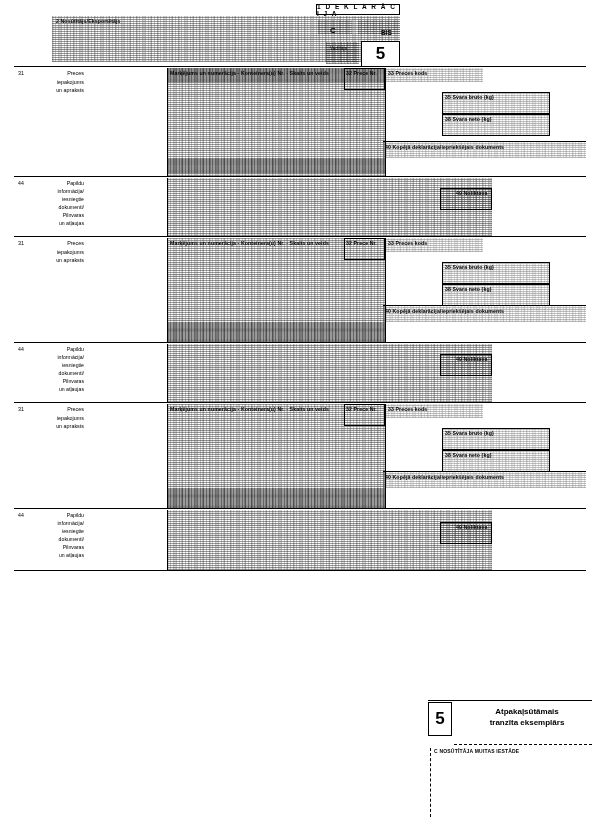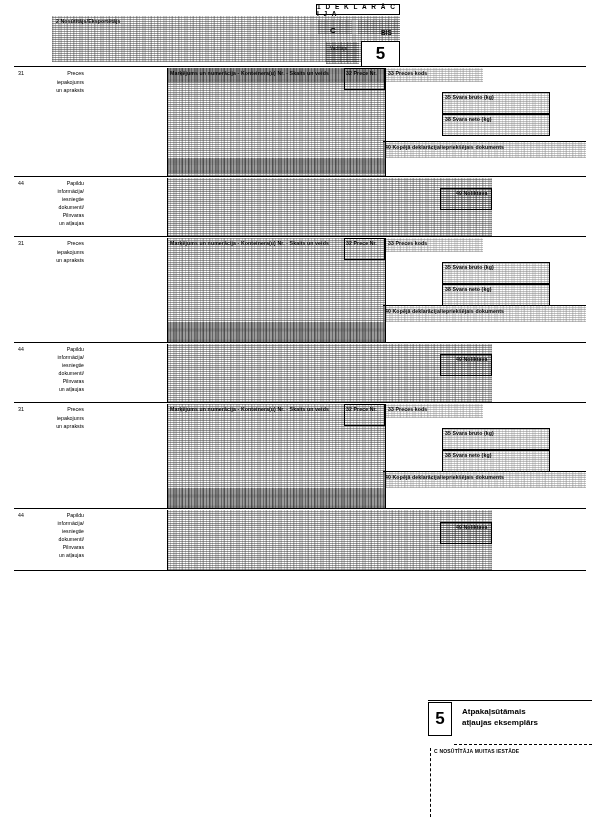--- a/index.html
+++ b/index.html
@@ -55,21 +55,21 @@
 
   
   #footer-num{
     position:absolute;left:428px;top:702px;width:24px;height:34px;
     border:1.6px solid #000;box-sizing:border-box;background:#fff;
     display:flex;align-items:center;justify-content:center;
     font-size:17px;font-weight:bold;
   }
   #footer-title{
     position:absolute;left:462px;top:706px;width:130px;
-    font-size:8px;font-weight:bold;line-height:11px;
+    font-size:8px;font-weight:bold;line-height:11px;text-align:center;
   }
   #footer-rule-top{position:absolute;left:428px;top:700px;width:164px;height:1px;background:#000;}
   #footer-dash{
     position:absolute;left:454px;top:744px;width:138px;height:0;
     border-top:1.2px dashed #000;
   }
   #footer-sub{position:absolute;left:434px;top:748px;font-size:5px;font-weight:bold;letter-spacing:.2px;}
   #footer-vdash{
     position:absolute;left:430px;top:748px;height:69px;width:0;
     border-left:1.4px dashed #000;
@@ -250,17 +250,17 @@
 <div class="box" style="left:440px;top:522px;width:52px;height:22px;"></div>
 <div class="lbl" style="left:456px;top:524px;">49 Noliktava</div>
 
 <div class="vr" style="left:167px;top:510px;height:60px;"></div>
 <div class="hr" style="left:14px;top:570px;width:572px;height:1.4px;"></div>
 
 <div id="footer-rule-top"></div>
 <div id="footer-num">5</div>
 <div id="footer-title">
   <span>Atpakaļsūtāmais</span><br>
-  <span>atļaujas eksemplārs</span>
+  <span>tranzīta eksemplārs</span>
 </div>
 <div id="footer-dash"></div>
 <div id="footer-sub">C NOSŪTĪTĀJA MUITAS IESTĀDE</div>
 <div id="footer-vdash"></div>
 
 </body></html>

